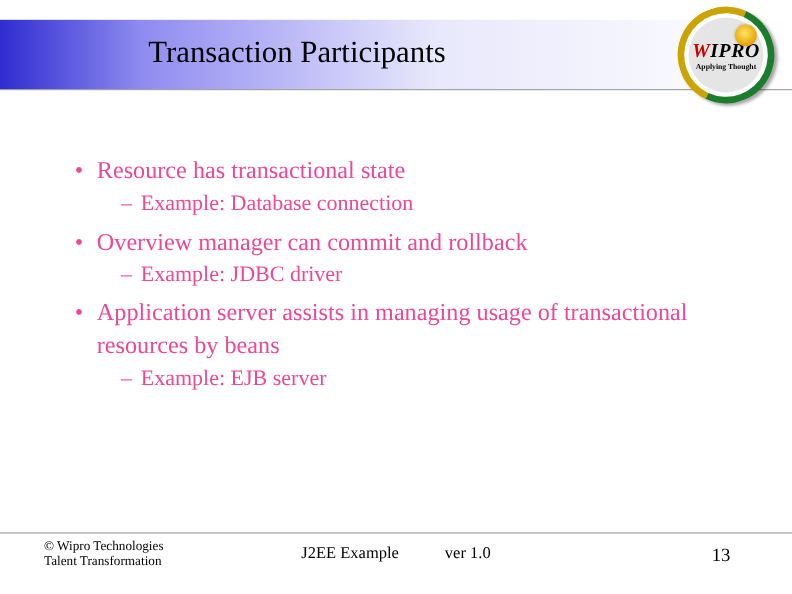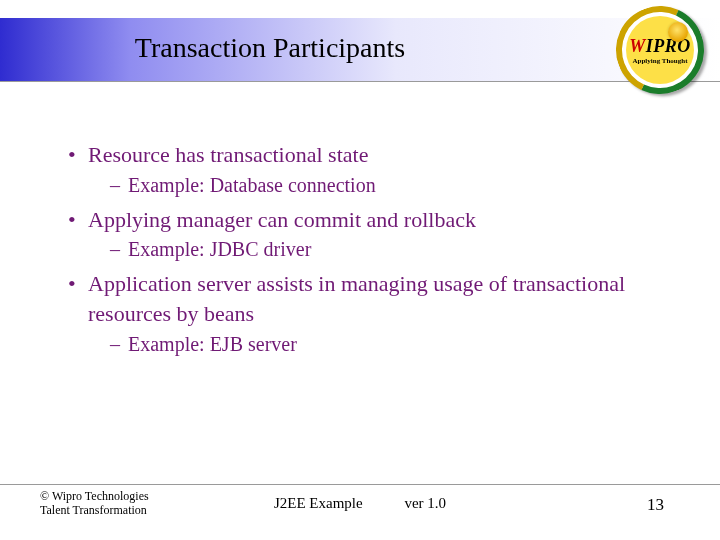--- a/index.html
+++ b/index.html
@@ -20,29 +20,29 @@
   .logo-ring {
     position: absolute; inset: 0;
     border-radius: 50%;
     border: 6px solid transparent;
     border-top-color: #cda300; border-left-color: #cda300;
     border-right-color: #1b7d2b; border-bottom-color: #1b7d2b;
     transform: rotate(-20deg);
     box-shadow: 2px 3px 3px rgba(0,0,0,.35);
     background: #fff;
   }
-  .logo-inner { position: absolute; inset: 10px; border-radius: 50%; background: #fde047; display:flex; flex-direction: column; align-items:center; justify-content:center; }
+  .logo-inner { position: absolute; inset: 10px; border-radius: 50%; background: #e5e5e5; display:flex; flex-direction: column; align-items:center; justify-content:center; }
   .logo-text { font-family: Georgia, "Times New Roman", serif; font-weight: bold; font-style: italic; font-size: 18px; letter-spacing: .5px; }
   .logo-text .w { color: #c00; } .logo-text .rest { color: #000; }
   .logo-tag { font-size: 7px; font-weight: bold; color: #000; margin-top: 0px; }
   .sun { position: absolute; right: 6px; top: 6px; width: 20px; height: 20px; border-radius: 50%;
          background: radial-gradient(circle at 45% 40%, #ffe36a 0%, #e7a400 70%, #b07800 100%);
          box-shadow: 0 0 3px rgba(0,0,0,.2); }
 
-  .body { position: absolute; left: 64px; top: 140px; right: 40px; color:#701a75; }
+  .body { position: absolute; left: 64px; top: 140px; right: 40px; color:#ec4899; }
   ul.lvl1 { list-style: none; }
   ul.lvl1 > li { position: relative; padding-left: 24px; font-size: 22px; line-height: 1.35; margin-bottom: 2px; }
   ul.lvl1 > li::before { content: "•"; position: absolute; left: 4px; top: 0; font-size: 22px; }
   ul.lvl2 { list-style: none; margin-top: 2px; margin-bottom: 6px; }
   ul.lvl2 > li { position: relative; padding-left: 40px; font-size: 20px; line-height: 1.35; }
   ul.lvl2 > li::before { content: "–"; position: absolute; left: 22px; top: 0; }
 
   .footer { position: absolute; left: 0; right: 0; bottom: 14px; height: 42px; border-top: 1px solid #9a9a9a; }
   .foot-left { position: absolute; left: 40px; top: 4px; font-size: 12px; line-height: 1.2; }
   .foot-center { position: absolute; left: 0; right: 0; top: 10px; text-align: center; font-size: 15px; }
@@ -69,21 +69,21 @@
 
   <div class="body">
     <ul class="lvl1">
       <li>
         <span>Resource has transactional state</span>
         <ul class="lvl2">
           <li><span>Example: Database connection</span></li>
         </ul>
       </li>
       <li>
-        <span>Applying manager can commit and rollback</span>
+        <span>Overview manager can commit and rollback</span>
         <ul class="lvl2">
           <li><span>Example: JDBC driver</span></li>
         </ul>
       </li>
       <li>
         <span>Application server assists in managing usage of transactional resources by beans</span>
         <ul class="lvl2">
           <li><span>Example: EJB server</span></li>
         </ul>
       </li>

